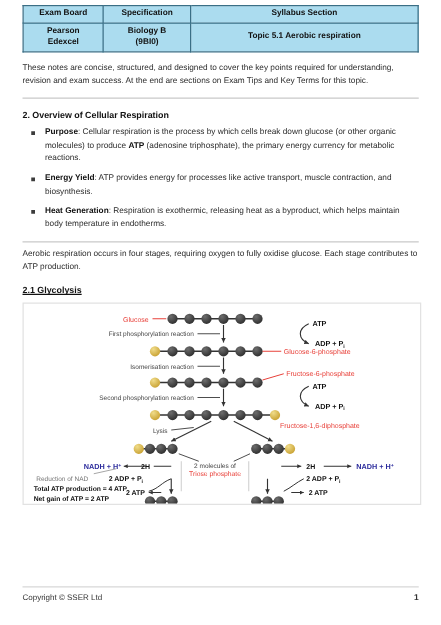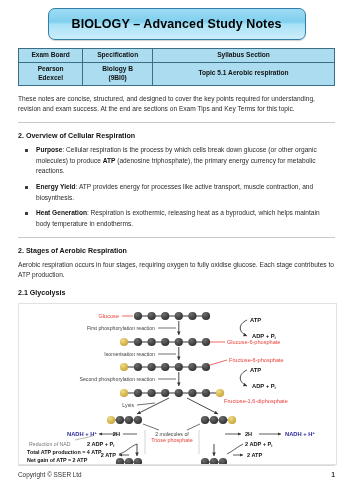--- a/index.html
+++ b/index.html
@@ -38,21 +38,21 @@
 
   
   .intro{
     margin:8px 18px 0 18px;width:317px;
     font-size:6.6px;line-height:1.62;color:#2b2b2b;text-align:left;
   }
   .rule{margin:7px 18px 0 18px;width:317px;height:1px;background:#c9c9c9;}
 
   
   .h2{margin:9px 18px 0 18px;font-size:7.1px;font-weight:bold;color:#111;}
-  .h3{margin:8px 18px 0 18px;font-size:7.1px;font-weight:bold;color:#111;}
+  .h3{margin:8px 18px 0 18px;font-size:7.1px;font-weight:bold;color:#111;text-decoration:underline;}
   .para{margin:5px 18px 0 18px;width:317px;font-size:6.6px;line-height:1.62;color:#2b2b2b;}
 
   ul.bullets{margin:5px 0 0 0;padding:0;list-style:none;}
   ul.bullets li{
     position:relative;margin:0 18px 5px 36px;width:299px;
     font-size:6.6px;line-height:1.62;color:#2b2b2b;
   }
   ul.bullets li:before{
     content:"";position:absolute;left:-11px;top:4px;
     width:2.6px;height:2.6px;background:#3c3c3c;
@@ -73,25 +73,20 @@
   }
   .footer .ftxt{font-size:6.4px;color:#333;}
   .footer .fnum{font-size:6.8px;color:#333;font-weight:bold;}
   .footer-rule{position:absolute;left:18px;right:18px;bottom:34px;height:1px;background:#d8d8d8;}
 </style>
 </head>
 <body>
 
 <div class="page">
 
-  <div class="banner-wrap">
-    <div class="banner">
-      <span class="banner-title">BIOLOGY – Advanced Study Notes</span>
-    </div>
-  </div>
 
   <table class="meta-table">
     <tbody>
         <tr>
       <th class="c1">Exam Board</th>
       <th class="c2">Specification</th>
       <th class="c3">Syllabus Section</th>
     </tr>
     <tr>
       <td class="c1">
@@ -117,21 +112,20 @@
     </li>
     <li>
       <b>Energy Yield</b><span>: ATP provides energy for processes like active transport, muscle contraction, and biosynthesis.</span>
     </li>
     <li>
       <b>Heat Generation</b><span>: Respiration is exothermic, releasing heat as a byproduct, which helps maintain body temperature in endotherms.</span>
     </li>
   </ul>
   <div class="rule"></div>
 
-  <div class="h2">2. Stages of Aerobic Respiration</div>
   <div class="para">Aerobic respiration occurs in four stages, requiring oxygen to fully oxidise glucose. Each stage contributes to ATP production.</div>
   <div class="h3">2.1 Glycolysis</div>
 
   <div class="figure">
     <svg width="317" height="160" viewBox="0 0 317 160" xmlns="http://www.w3.org/2000/svg">
       <defs>
         <radialGradient id="cDark" cx="35%" cy="30%" r="75%">
           <stop offset="0%" stop-color="#6d6d6d"></stop>
             <stop offset="100%" stop-color="#2e2e2e"></stop>
         </radialGradient>

